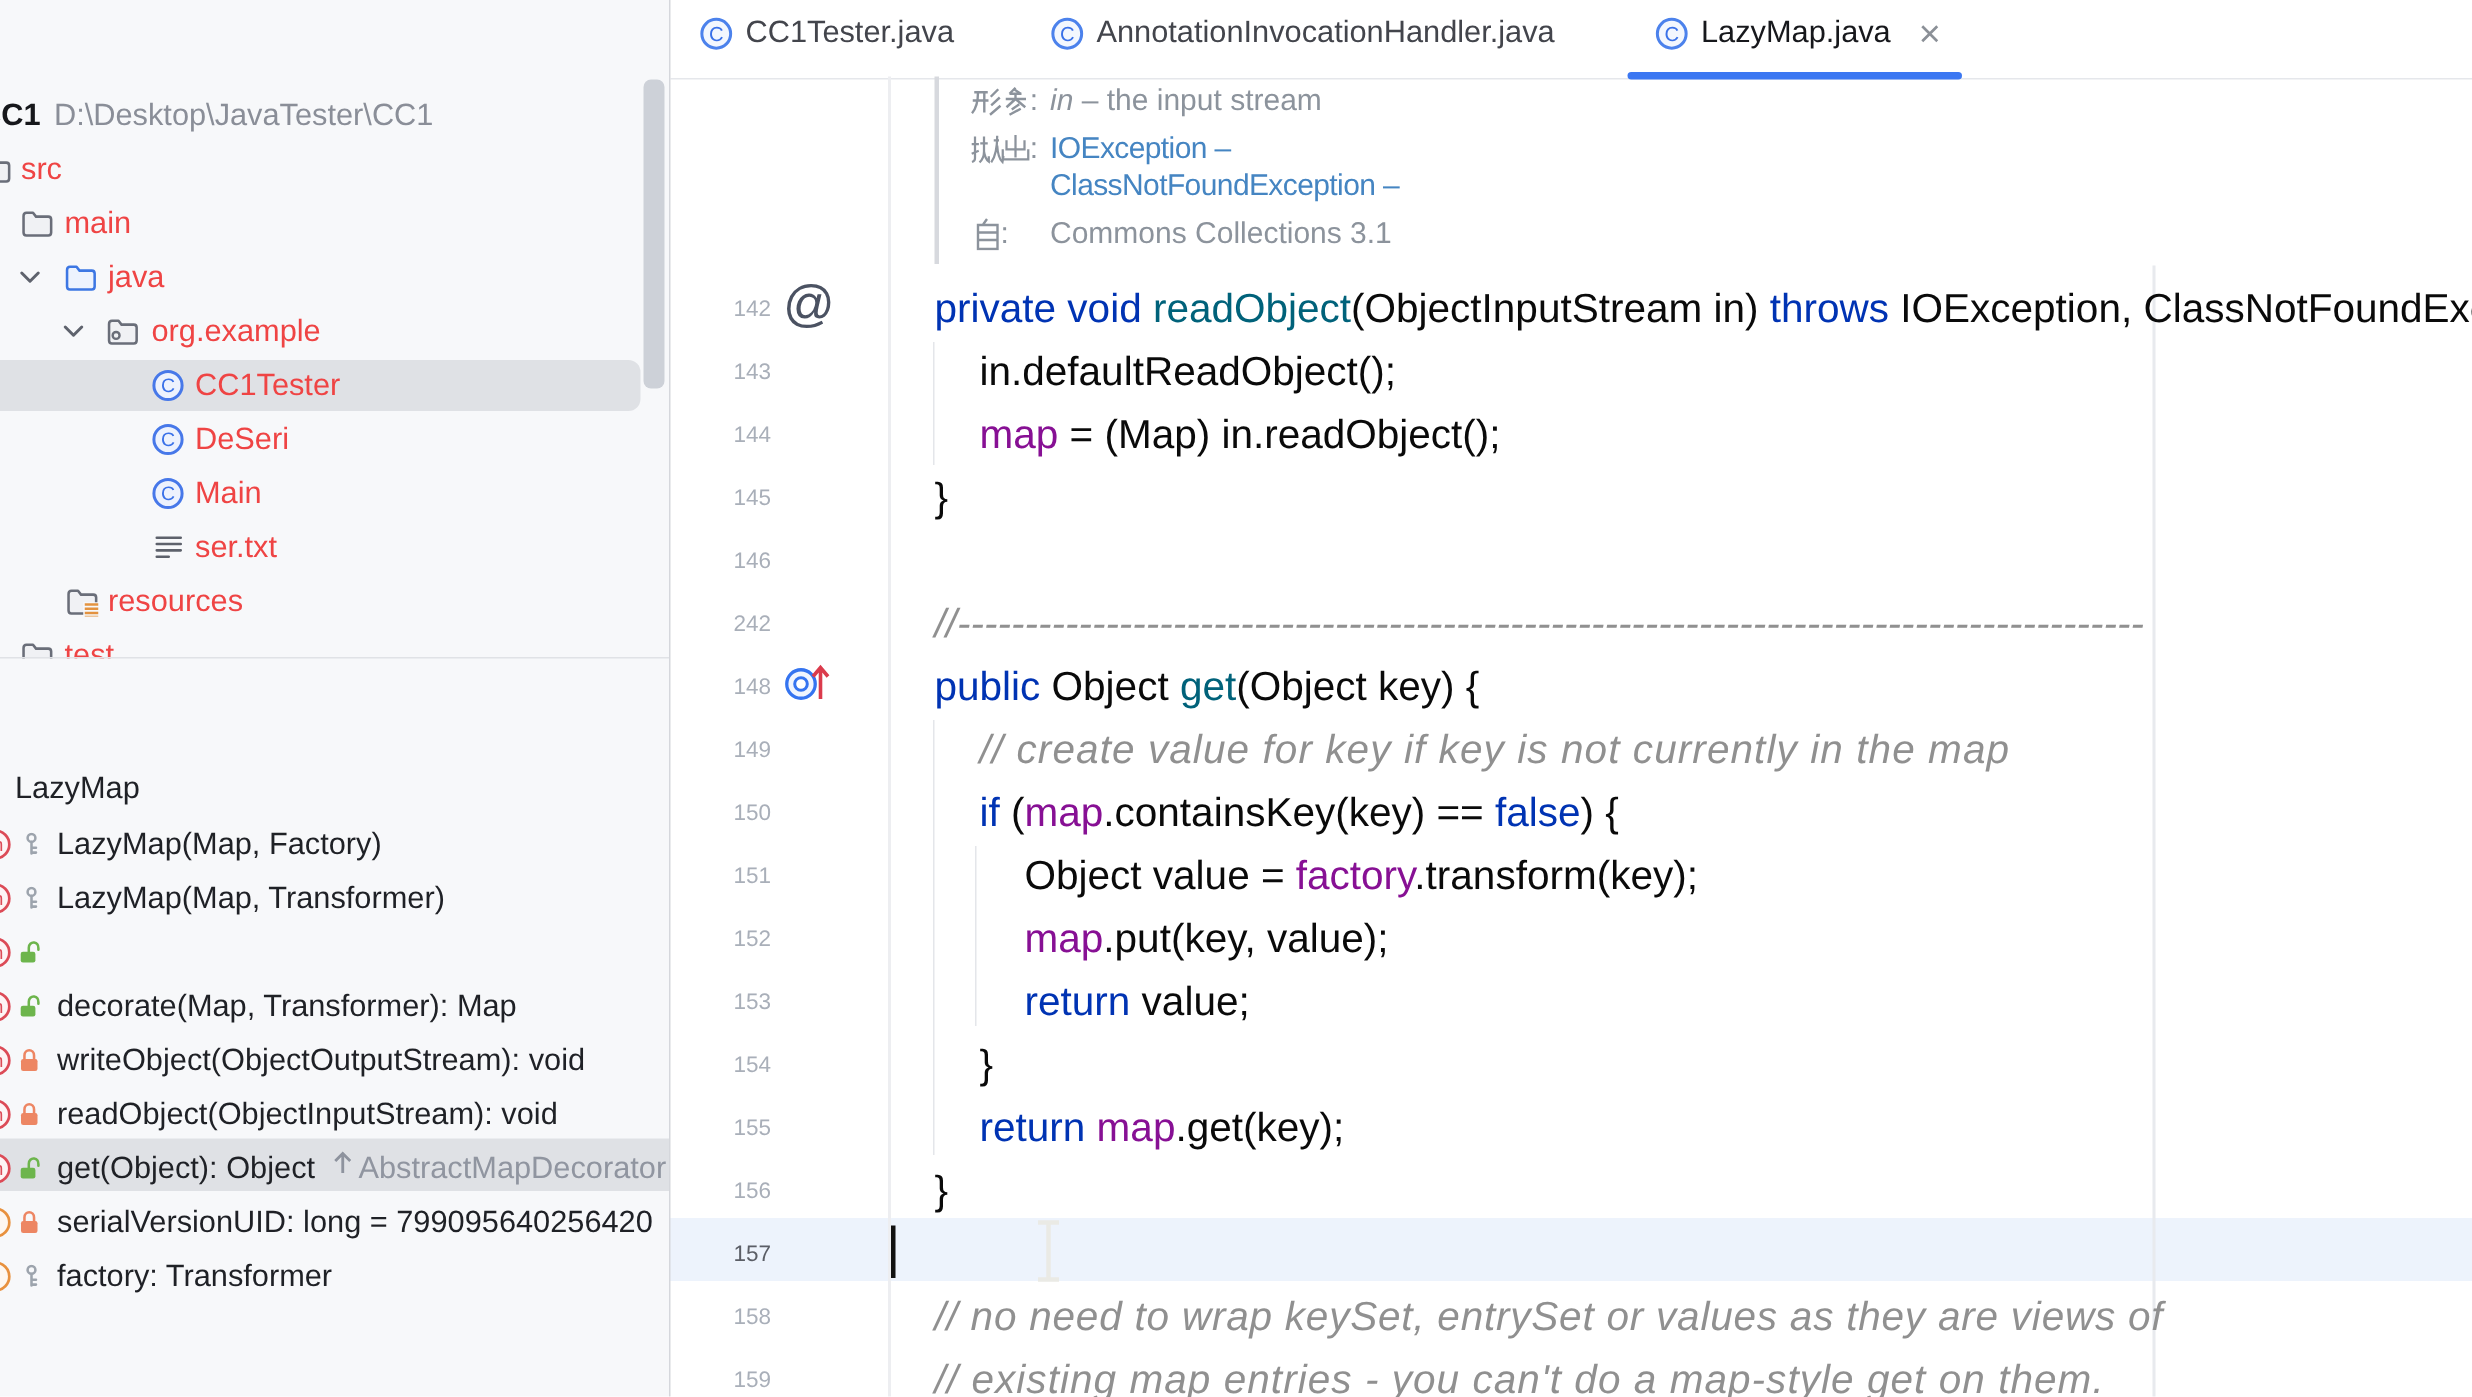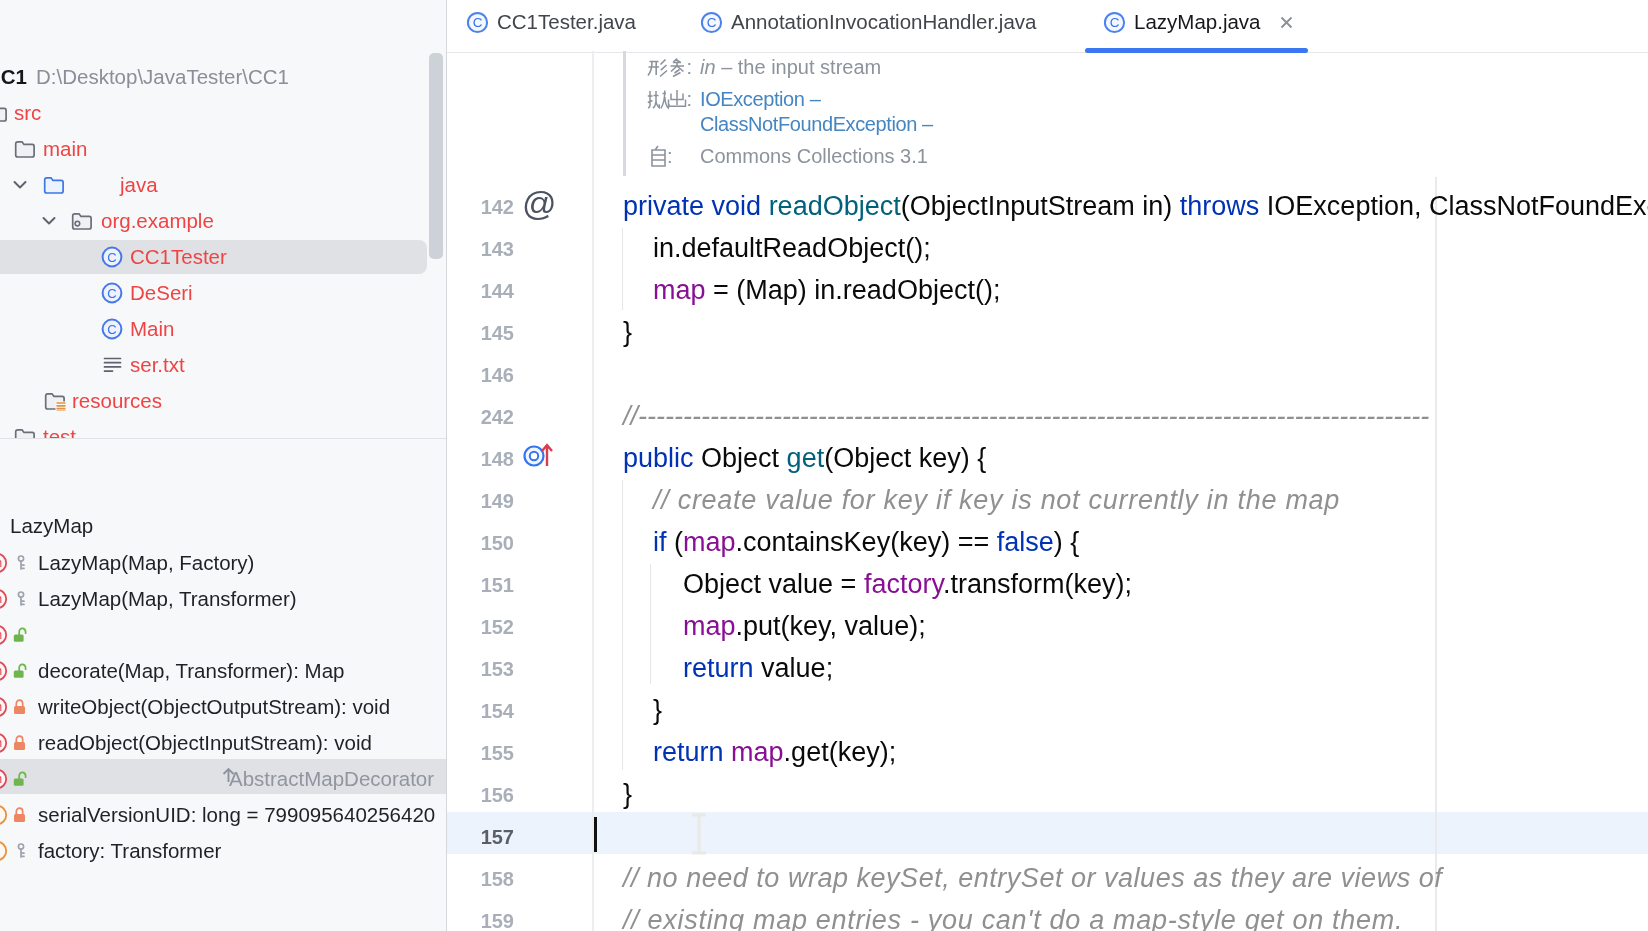--- a/index.html
+++ b/index.html
@@ -10,22 +10,22 @@
   .tr{position:absolute;font-size:20.5px;color:#ef4444;white-space:pre;line-height:36px;height:36px;}
   .st{position:absolute;font-size:20.5px;color:#1F2126;white-space:pre;line-height:36px;height:36px;}
   
   #ed{position:absolute;left:447px;top:0;width:1201px;height:931px;background:#fff;overflow:hidden;}
   .tabtxt{position:absolute;font-size:20.5px;color:#43454C;white-space:pre;line-height:44px;height:44px;top:0;}
   .cl{position:absolute;left:593px;white-space:pre;font-size:27px;line-height:42px;height:42px;color:#0A0A0A;transform:translateY(2.5px);}
   .kw{color:#0033B3;}
   .mt{color:#00627A;}
   .fd{color:#871094;}
   .cm{color:#909090;font-style:italic;}
-  .num{position:absolute;left:440px;width:74px;text-align:right;font-size:20px;
-       line-height:42px;height:42px;color:#A9AFB9;transform:translateY(3.5px);font-weight:bold;}
+  .num{position:absolute;left:440px;width:74px;text-align:right;font-size:15px;
+       line-height:42px;height:42px;color:#A9AFB9;transform:translateY(3.5px);}
   .jd{position:absolute;font-size:20px;color:#8C939C;white-space:pre;line-height:25px;}
   .jl{color:#4585C2;letter-spacing:-0.4px;}
 </style>
 </head>
 <body>
 
 <div id="ed"></div>
 
 <div class="abs" style="left:446px;top:812px;width:1202px;height:42px;background:#EDF3FC;"></div>
 
@@ -157,21 +157,21 @@
 <svg class="abs" style="left:14px;top:139px;" width="22" height="20" viewBox="0 0 22 20">
   <path d="M1.7,5 C1.7,3.8 2.5,2.8 3.7,2.8 h4.3 l2,2.6 h8.2 c1.1,0 1.9,0.9 1.9,2 v8.6 c0,1.2-0.8,2-1.9,2 H3.6 c-1.1,0-1.9-0.9-1.9-2 z" fill="#F0F1F4" stroke="#6A6E79" stroke-width="1.7" stroke-linejoin="round"></path>
 </svg>
 <div class="tr" style="left:43px;top:131px;">main</div>
 <svg class="abs" style="left:12px;top:177px;" width="16" height="16" viewBox="0 0 16 16">
   <polyline points="2.5,5 8,10.5 13.5,5" fill="none" stroke="#5F636D" stroke-width="2" stroke-linecap="round" stroke-linejoin="round"></polyline>
 </svg>
 <svg class="abs" style="left:43px;top:175px;" width="22" height="20" viewBox="0 0 22 20">
   <path d="M1.7,5 C1.7,3.8 2.5,2.8 3.7,2.8 h4.3 l2,2.6 h8.2 c1.1,0 1.9,0.9 1.9,2 v8.6 c0,1.2-0.8,2-1.9,2 H3.6 c-1.1,0-1.9-0.9-1.9-2 z" fill="#EDF3FE" stroke="#3D77E3" stroke-width="1.7" stroke-linejoin="round"></path>
 </svg>
-<div class="tr" style="left:72px;top:167px;margin-left:48px;">java</div>
+<div class="tr" style="left:72px;top:167px;">java</div>
 <svg class="abs" style="left:41px;top:213px;" width="16" height="16" viewBox="0 0 16 16">
   <polyline points="2.5,5 8,10.5 13.5,5" fill="none" stroke="#5F636D" stroke-width="2" stroke-linecap="round" stroke-linejoin="round"></polyline>
 </svg>
 <svg class="abs" style="left:71px;top:211px;" width="22" height="20" viewBox="0 0 22 20">
   <path d="M1.7,5 C1.7,3.8 2.5,2.8 3.7,2.8 h4.3 l2,2.6 h8.2 c1.1,0 1.9,0.9 1.9,2 v8.6 c0,1.2-0.8,2-1.9,2 H3.6 c-1.1,0-1.9-0.9-1.9-2 z" fill="#F0F1F4" stroke="#6A6E79" stroke-width="1.7" stroke-linejoin="round"></path>
   <circle cx="6.4" cy="12.6" r="2.3" fill="#F0F1F4" stroke="#6A6E79" stroke-width="1.6"></circle>
 </svg>
 <div class="tr" style="left:101px;top:203px;">org.example</div>
 <div class="abs" style="left:-8px;top:240px;width:435px;height:34px;background:#DFE1E5;border-radius:8px;"></div>
 <svg class="abs" style="left:101px;top:246px;" width="22" height="22" viewBox="0 0 22 22">
@@ -270,24 +270,25 @@
 </svg>
 <div class="st" style="left:38px;top:725px;">readObject(ObjectInputStream): void</div>
 <svg class="abs" style="left:-13px;top:768px;" width="22" height="22" viewBox="0 0 22 22">
   <circle cx="10" cy="11" r="9.2" fill="#FDF4F5" stroke="#DC4B57" stroke-width="1.8"></circle>
   <text x="10" y="15.3" font-size="12.5" fill="#DC4B57" text-anchor="middle" font-family="Liberation Sans">m</text>
 </svg>
 <svg class="abs" style="left:13px;top:771px;" width="14" height="16" viewBox="0 0 14 16">
   <path d="M6.2,7.5 V4.8 C6.2,2.7 7.9,1.1 9.8,1.4 C11.5,1.7 12.6,3.1 12.6,5.1 V6.2" fill="none" stroke="#6DB54C" stroke-width="1.7" stroke-linecap="round"></path>
   <rect x="0.8" y="7.5" width="9.8" height="7.2" rx="1.5" fill="#6DB54C"></rect>
 </svg>
+<div class="st" style="left:38px;top:761px;">get(Object): Object</div>
 <svg class="abs" style="left:221px;top:766px;" width="15" height="18" viewBox="0 0 15 18">
       <path d="M7.5,16 V3.4 M2.5,8 L7.5,3 L12.5,8" fill="none" stroke="#8E939E" stroke-width="1.9"></path>
     </svg>
-<div class="st" style="left:229px;top:761px;color:#9095A0;">AbstractMapDecorator</div>
+<div class="st" style="left:239px;top:761px;color:#9095A0;">AbstractMapDecorator</div>
 <svg class="abs" style="left:-13px;top:804px;" width="22" height="22" viewBox="0 0 22 22">
   <circle cx="10" cy="11" r="9.2" fill="#FEF7EF" stroke="#E8913E" stroke-width="1.8"></circle>
   <text x="10" y="15.3" font-size="12.5" fill="#E8913E" text-anchor="middle" font-family="Liberation Sans">f</text>
 </svg>
 <svg class="abs" style="left:13px;top:807px;" width="14" height="16" viewBox="0 0 14 16">
   <path d="M3.3,7.5 V4.6 C3.3,2.6 4.8,1.2 6.5,1.2 C8.2,1.2 9.7,2.6 9.7,4.6 V7.5" fill="none" stroke="#ED8663" stroke-width="1.7" stroke-linecap="round"></path>
   <rect x="1" y="7" width="11" height="8" rx="1.5" fill="#ED8663"></rect>
 </svg>
 <div class="st" style="left:38px;top:797px;">serialVersionUID: long = 799095640256420</div>
 <svg class="abs" style="left:-13px;top:840px;" width="22" height="22" viewBox="0 0 22 22">

